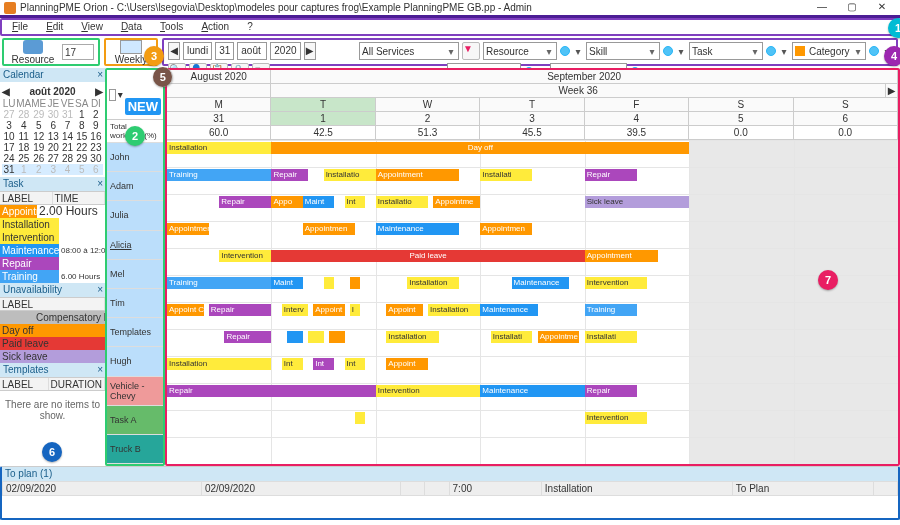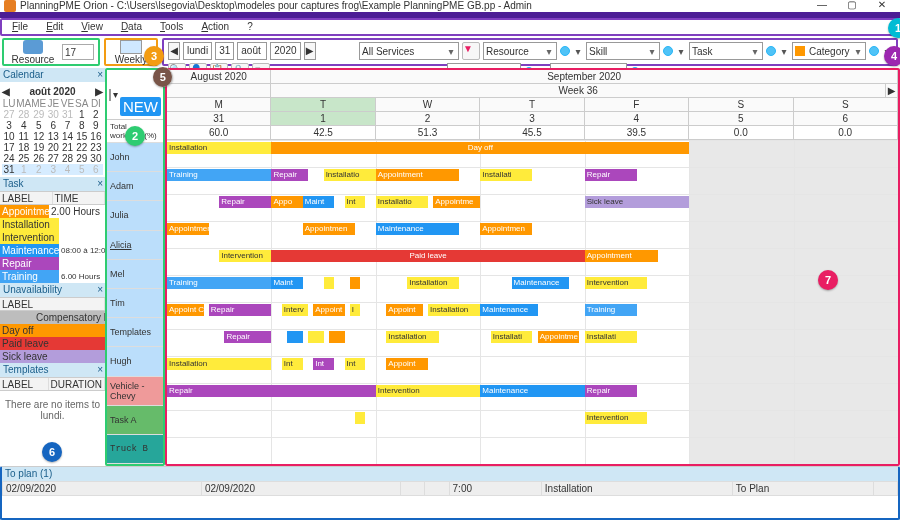--- a/index.html
+++ b/index.html
@@ -1,17 +1,17 @@
 <!DOCTYPE html>
 <html><head>
 <meta charset="utf-8">
 <style>
   *{box-sizing:border-box;font-family:"Segoe UI",Tahoma,sans-serif;font-size:10px;}
   body{margin:0;background:#fff;color:#333;width:900px;height:525px;overflow:hidden;position:relative;}
-  .titlebar{height:18px;line-height:18px;padding:0 4px;display:flex;align-items:center;background:#fff;border-bottom:6px solid #4c1d95;}
+  .titlebar{height:18px;line-height:18px;padding:0 4px;display:flex;align-items:center;background:#fff;border-bottom:3px solid #4c1d95;}
   .titlebar .icon{width:12px;height:12px;background:#e67e22;border-radius:2px;margin-right:4px;}
   .titlebar .wincontrols{margin-left:auto;display:flex;gap:2px;}
   .titlebar .wincontrols div{width:28px;height:16px;text-align:center;line-height:14px;}
   .menubar{height:18px;display:flex;gap:2px;padding:0 2px;align-items:center;background:#fff;}
   .menubar span{padding:0 8px;line-height:18px;}
   .menubar span u{text-decoration:underline;}
   .box1{border:2px solid #7f3fbf;border-radius:2px;}
   .box2{border:2px solid #2ecc71;border-radius:2px;}
   .box3{border:2px solid #f39c12;border-radius:2px;}
   .box5{border:2px solid #e91e63;border-radius:2px;}
@@ -43,21 +43,21 @@
   .cal-grid .hd{color:#888;}
   .cal-grid .dim{color:#bbb;}
   .cal-grid .sel{background:#d6ecff;}
   .list-h{display:flex;background:#f3f3f3;border-top:1px solid #ccc;border-bottom:1px solid #ccc;height:14px;}
   .list-h div{flex:1;padding:0 2px;line-height:14px;border-right:1px solid #ddd;}
   .list-row{display:flex;height:13px;}
   .list-row div{padding:0 2px;line-height:13px;white-space:nowrap;overflow:hidden;}
   .empty{color:#666;text-align:center;padding:8px 0;}
   .res-col{width:60px;display:flex;flex-direction:column;}
   .res-top{height:50px;background:#fff;display:flex;align-items:center;justify-content:flex-end;padding:0 2px;gap:2px;border-bottom:1px solid #ccc;}
-  .newbadge{background:#2196f3;color:#fff;font-weight:normal;padding:1px 3px;border-radius:2px;font-size:15px;margin-top:24px;}
+  .newbadge{background:#2196f3;color:#fff;font-weight:bold;padding:1px 3px;border-radius:2px;font-size:13px;margin-top:24px;}
   .res-cell{flex:1;border-bottom:1px solid #ddd;padding:2px 3px;display:flex;align-items:center;font-size:9px;}
   .grid-wrap{flex:1;display:flex;flex-direction:column;position:relative;}
   .grid-head1{height:14px;display:flex;border-bottom:1px solid #ccc;background:#fafafa;}
   .grid-head1 div{border-right:1px solid #ccc;text-align:center;line-height:14px;}
   .grid-head2{height:14px;display:flex;border-bottom:1px solid #ccc;background:#fafafa;}
   .grid-head2 div{flex:1;border-right:1px solid #ccc;text-align:center;line-height:14px;}
   .today{background:#c8e6c9!important;}
   .grid-body{flex:1;position:relative;}
   .row{position:absolute;left:0;right:0;border-bottom:1px solid #e5e5e5;}
   .ev{position:absolute;height:12px;font-size:8px;line-height:12px;padding:0 2px;color:#fff;overflow:hidden;white-space:nowrap;}
@@ -240,21 +240,21 @@
         </div>
     </div>
     <div class="panel-h"><span>Task</span><span class="x">×</span></div>
     <div class="list-h">
         <div>LABEL</div>
         <div>TIME</div>
       </div>
     <div id="tasklist">
         <div class="list-row">
           <div style="flex:1;background:#ff9800;color:#fff;">Appointment</div>
-          <div style="width:56px;font-size:10px;">2.00 Hours</div>
+          <div style="width:68px;font-size:12px;">2.00 Hours</div>
         </div>
         <div class="list-row">
           <div style="flex:1;background:#ffeb3b;color:#333;">Installation</div>
           <div style="width:46px;font-size:8px;"></div>
         </div>
         <div class="list-row">
           <div style="flex:1;background:#ffeb3b;color:#333;">Intervention</div>
           <div style="width:46px;font-size:8px;"></div>
         </div>
         <div class="list-row">
@@ -286,21 +286,21 @@
         </div>
         <div class="list-row">
           <div style="flex:1;background:#b39ddb;">Sick leave</div>
         </div>
       </div>
     <div class="panel-h"><span>Templates</span><span class="x">×</span></div>
     <div class="list-h">
         <div>LABEL</div>
         <div>DURATION</div>
       </div>
-    <div class="empty">There are no items to lundi.</div>
+    <div class="empty">There are no items to show.</div>
     <div class="bubble" style="background:#1565c0;left:42px;bottom:4px;">6</div>
   </div>
 
   <div class="res-col box2" style="position:relative;">
     <div class="res-top">
       <div style="width:12px;height:12px;border:1px solid #999;"></div>
       <span>▾</span>
       <span class="newbadge">NEW</span>
     </div>
     <div class="res-cell" style="flex:0 0 16px;font-size:8px;background:#fff;">Total workload (%)</div>
@@ -308,21 +308,21 @@
         <div class="res-cell" style="background: rgb(187, 222, 251);">John</div>
         <div class="res-cell" style="background: rgb(187, 222, 251);">Adam</div>
         <div class="res-cell" style="background: rgb(187, 222, 251);">Julia</div>
         <div class="res-cell" style="background: rgb(187, 222, 251); text-decoration: underline;">Alicia</div>
         <div class="res-cell" style="background: rgb(187, 222, 251);">Mel</div>
         <div class="res-cell" style="background: rgb(187, 222, 251);">Tim</div>
         <div class="res-cell" style="background: rgb(187, 222, 251);">Templates</div>
         <div class="res-cell" style="background: rgb(187, 222, 251);">Hugh</div>
         <div class="res-cell" style="background: rgb(239, 154, 154);">Vehicle - Chevy</div>
         <div class="res-cell" style="background: rgb(102, 187, 106);">Task A</div>
-        <div class="res-cell" style="background: rgb(38, 166, 154); font-family: Liberation Mono, monospace;">Truck B</div>
+        <div class="res-cell" style="background: rgb(38, 166, 154);">Truck B</div>
       </div>
     <div class="bubble" style="background:#2ecc71;left:18px;top:56px;">2</div>
   </div>
 
   <div class="grid-wrap box5">
     <div class="grid-head1">
       <div style="width:14.28%;">August 2020</div>
       <div style="flex:1;position:relative;"><span>September 2020</span>
         <div class="bubble" style="background:#795548;left:-118px;top:-3px;">5</div>
       </div>

